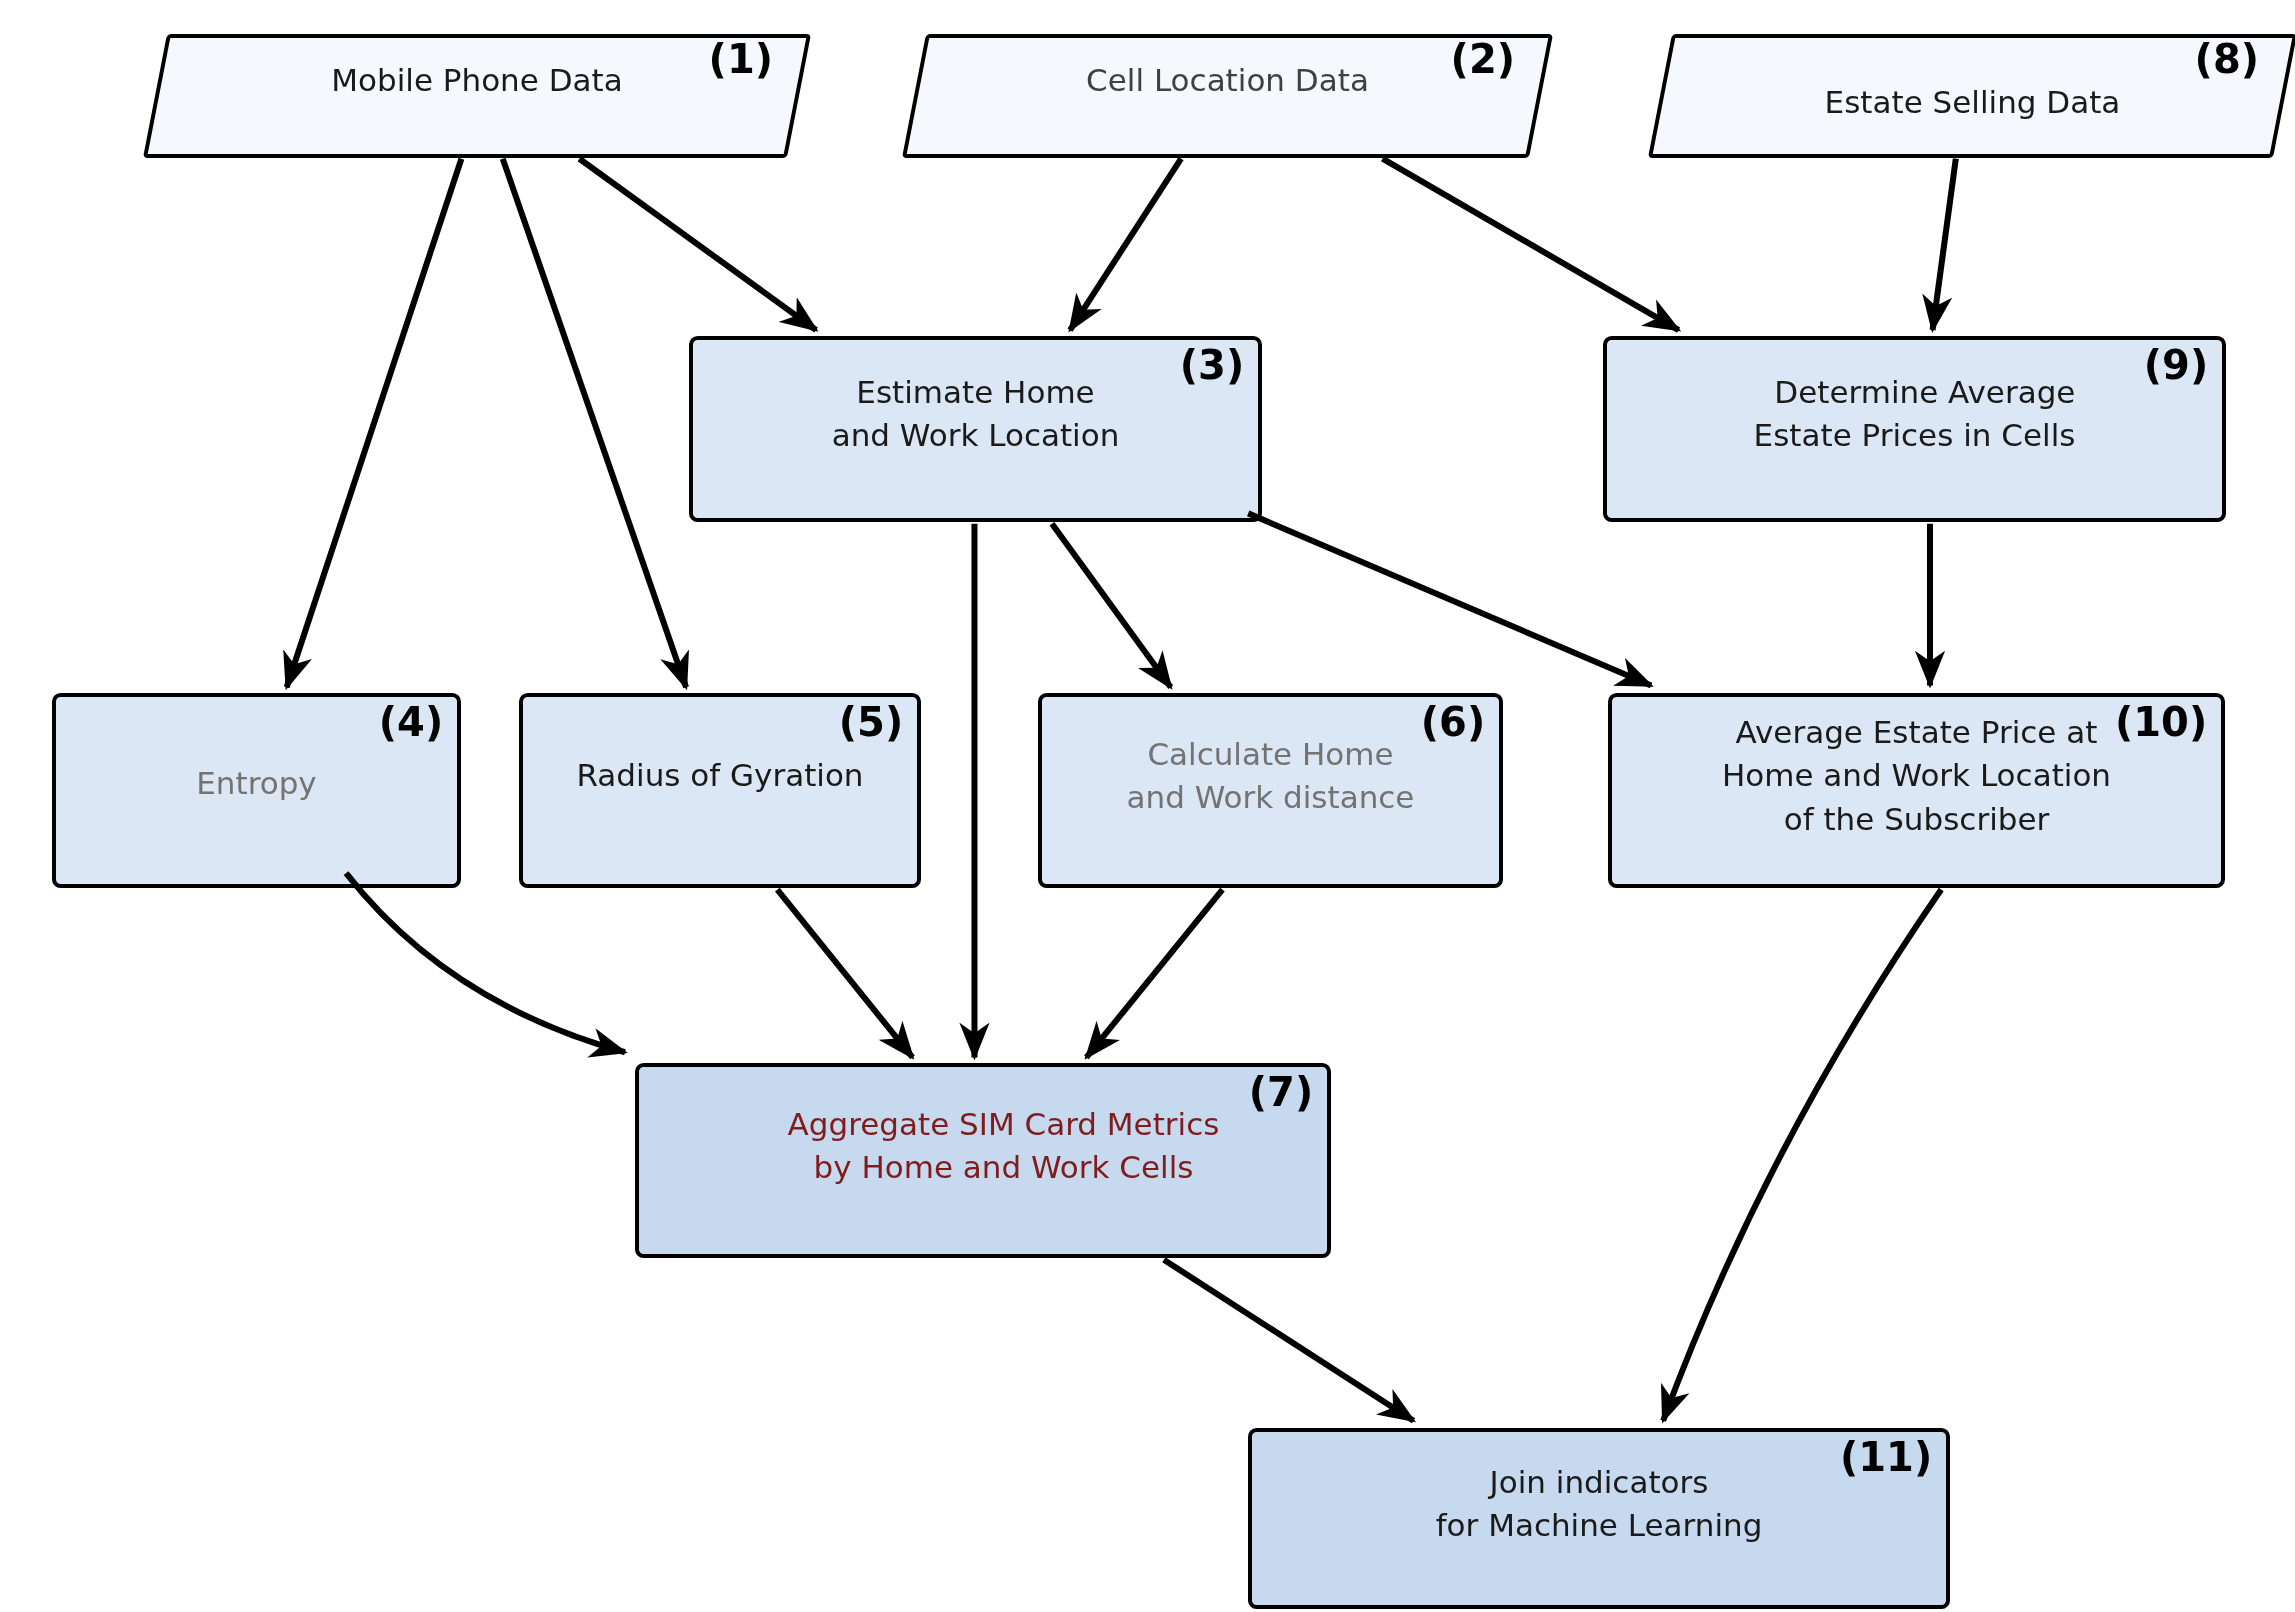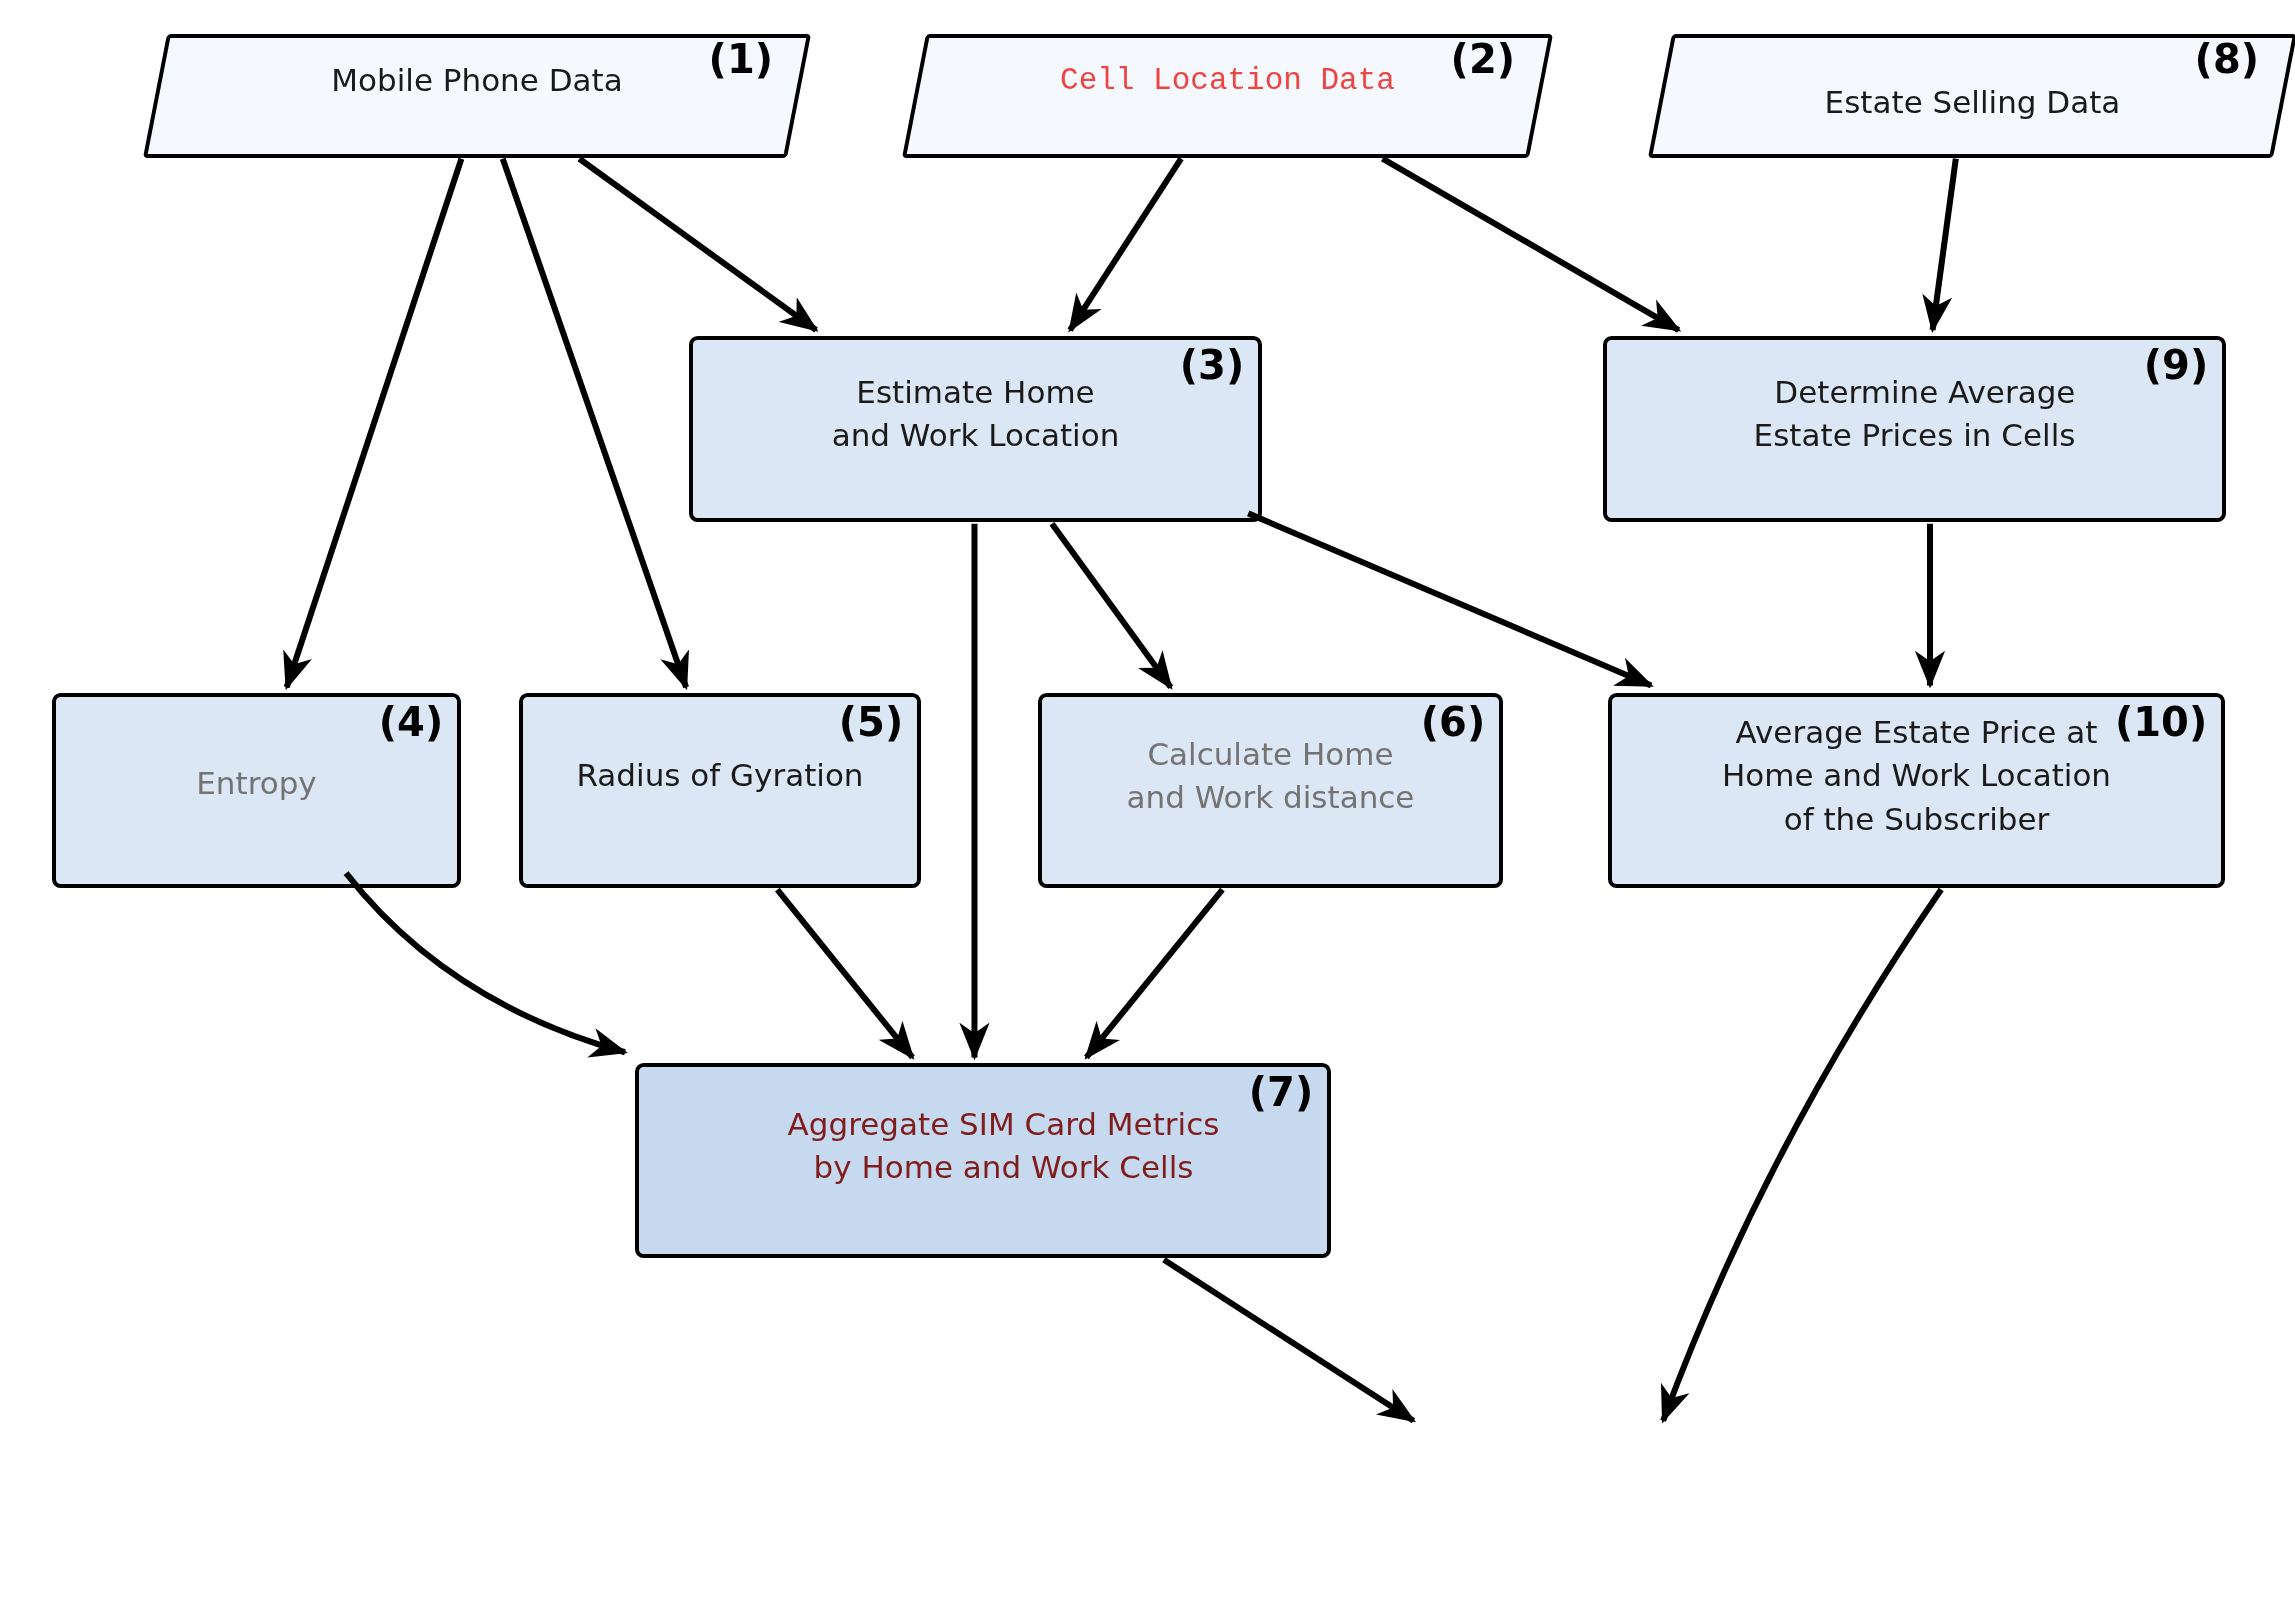--- a/index.html
+++ b/index.html
@@ -44,21 +44,21 @@
       <div class="para-bg" style="background: rgb(245, 248, 252); border-color: rgb(0, 0, 0);"></div>
       <span class="num" style="color: rgb(0, 0, 0);">(1)</span>
       <div class="content">
         <div class="label" style="color: rgb(26, 26, 26);">Mobile Phone Data</div>
       </div>
     </div>
     <div class="node para" style="left: 914px; top: 34px; width: 627px; height: 124px;">
       <div class="para-bg" style="background: rgb(245, 248, 252); border-color: rgb(0, 0, 0);"></div>
       <span class="num" style="color: rgb(0, 0, 0);">(2)</span>
       <div class="content">
-        <div class="label" style="color: #ef4444; font-family: Liberation Mono, monospace;">Cell Location Data</div>
+        <div class="label" style="color: #404040;">Cell Location Data</div>
       </div>
     </div>
     <div class="node para" style="left: 1660px; top: 34px; width: 625px; height: 124px;">
       <div class="para-bg" style="background: rgb(245, 248, 252); border-color: rgb(0, 0, 0);"></div>
       <span class="num" style="color: rgb(0, 0, 0);">(8)</span>
       <div class="content">
         <div class="label" style="color: rgb(26, 26, 26); margin-top: 44px;">Estate Selling Data</div>
       </div>
     </div>
     <div class="node rect" style="left: 689px; top: 336px; width: 573px; height: 186px; background: rgb(219, 231, 244); border-color: rgb(0, 0, 0);">
@@ -102,20 +102,27 @@
 of the Subscriber</div>
       </div>
     </div>
     <div class="node rect" style="left: 635px; top: 1063px; width: 696px; height: 195px; background: rgb(199, 217, 238); border-color: rgb(0, 0, 0);">
       <span class="num" style="color: rgb(0, 0, 0);">(7)</span>
       <div class="content">
         <div class="label" style="color: #7f1d1d; margin-left: 41px;">Aggregate SIM Card Metrics
 by Home and Work Cells</div>
       </div>
     </div>
+    <div class="node rect" style="left: 1248px; top: 1428px; width: 702px; height: 181px; background: rgb(199, 217, 238); border-color: rgb(0, 0, 0);">
+      <span class="num" style="color: rgb(0, 0, 0);">(11)</span>
+      <div class="content">
+        <div class="label" style="color: rgb(26, 26, 26);">Join indicators
+for Machine Learning</div>
+      </div>
+    </div>
     <svg id="edge-layer" width="2295" height="1613" viewBox="0 0 2666 1873">
       <defs>
         <marker id="arrowhead" viewBox="0 0 10 8" refX="9.2" refY="4" markerWidth="44" markerHeight="36" markerUnits="userSpaceOnUse" orient="auto">
           <path d="M0,0 L10,4 L0,8 L2.8,4 Z" fill="#000000"></path>
         </marker>
       </defs>
       <path d="M673,184 L948,383" fill="none" stroke="#000000" stroke-width="7" marker-end="url(#arrowhead)"></path>
       <path d="M1372,184 L1243,383" fill="none" stroke="#000000" stroke-width="7" marker-end="url(#arrowhead)"></path>
       <path d="M536,184 L333,798" fill="none" stroke="#000000" stroke-width="7" marker-end="url(#arrowhead)"></path>
       <path d="M584,184 L797,798" fill="none" stroke="#000000" stroke-width="7" marker-end="url(#arrowhead)"></path>

